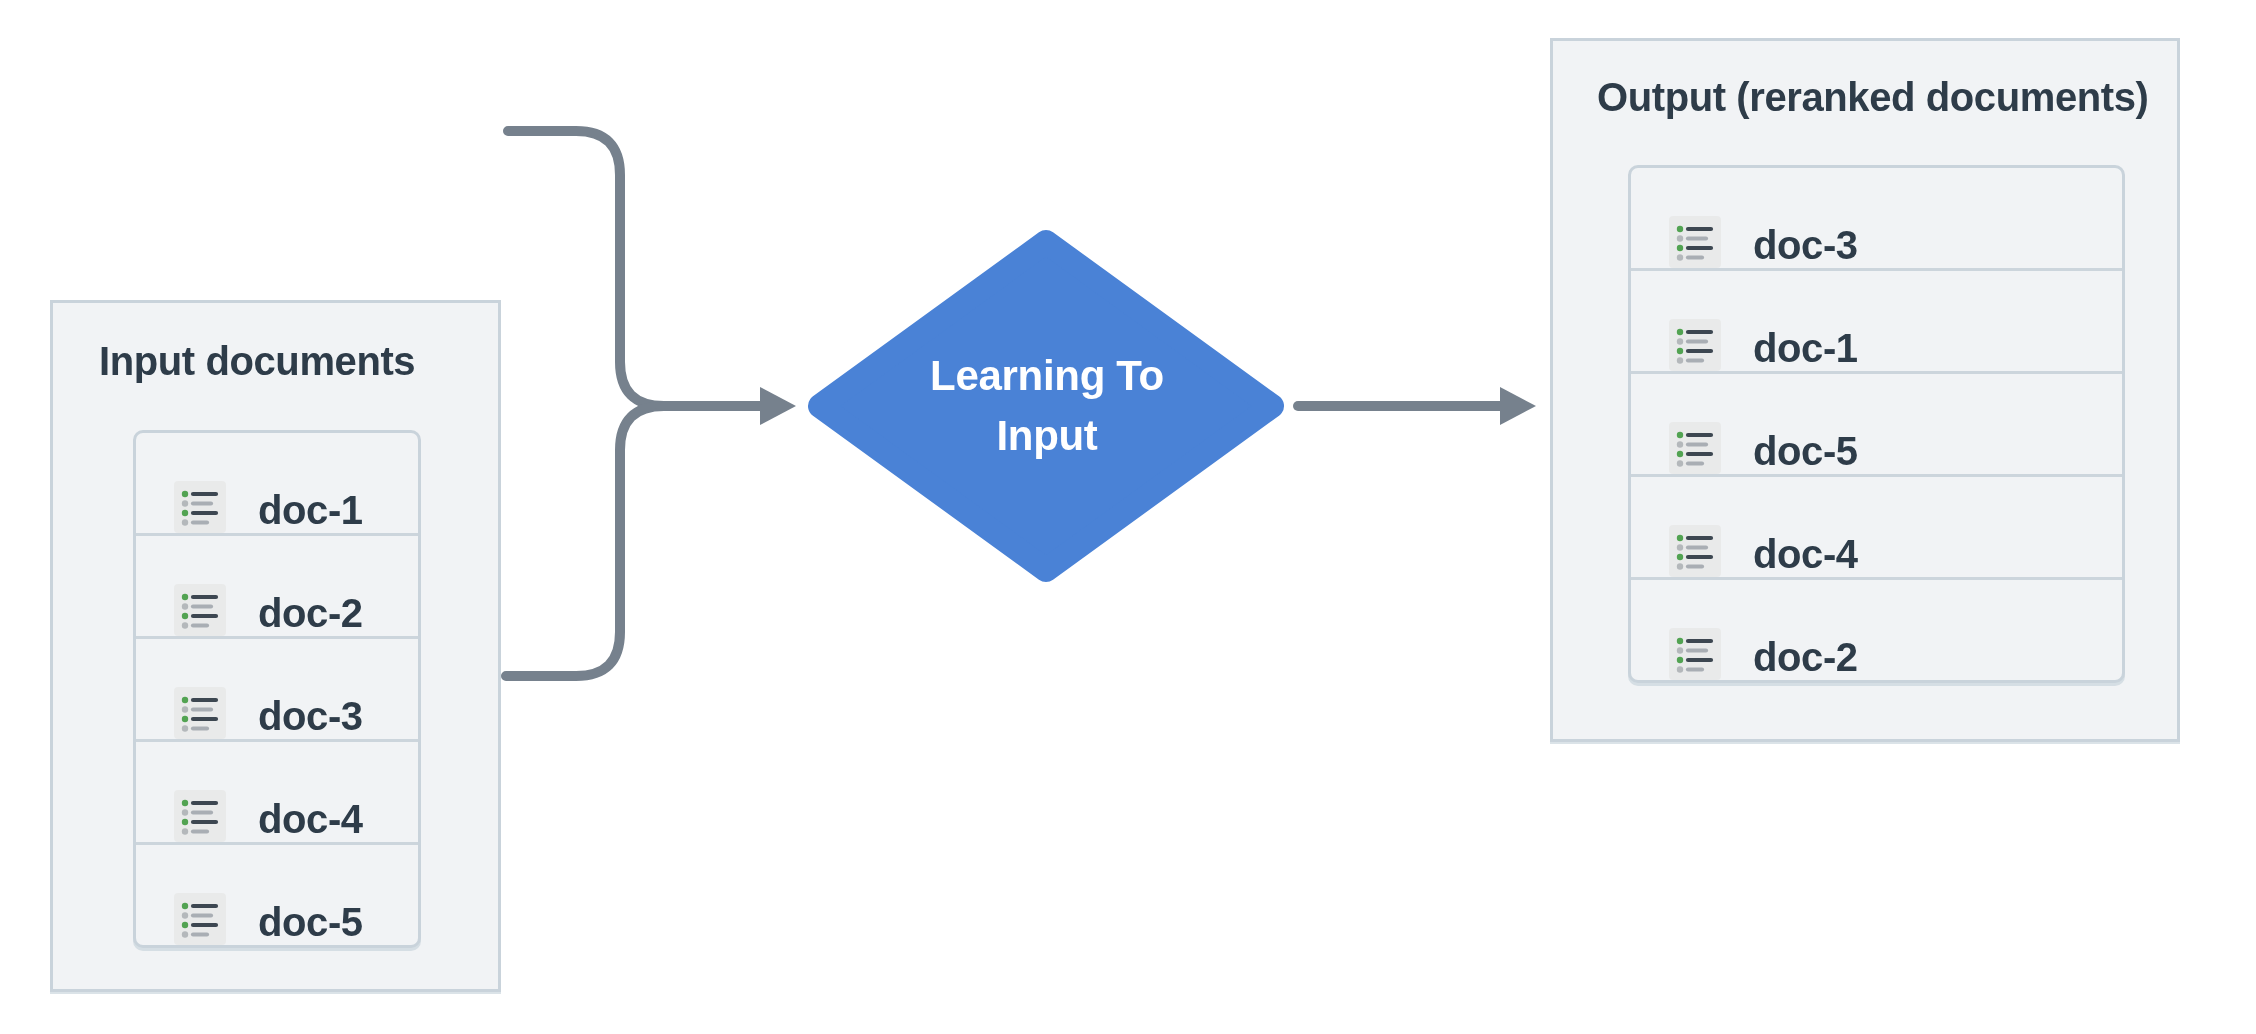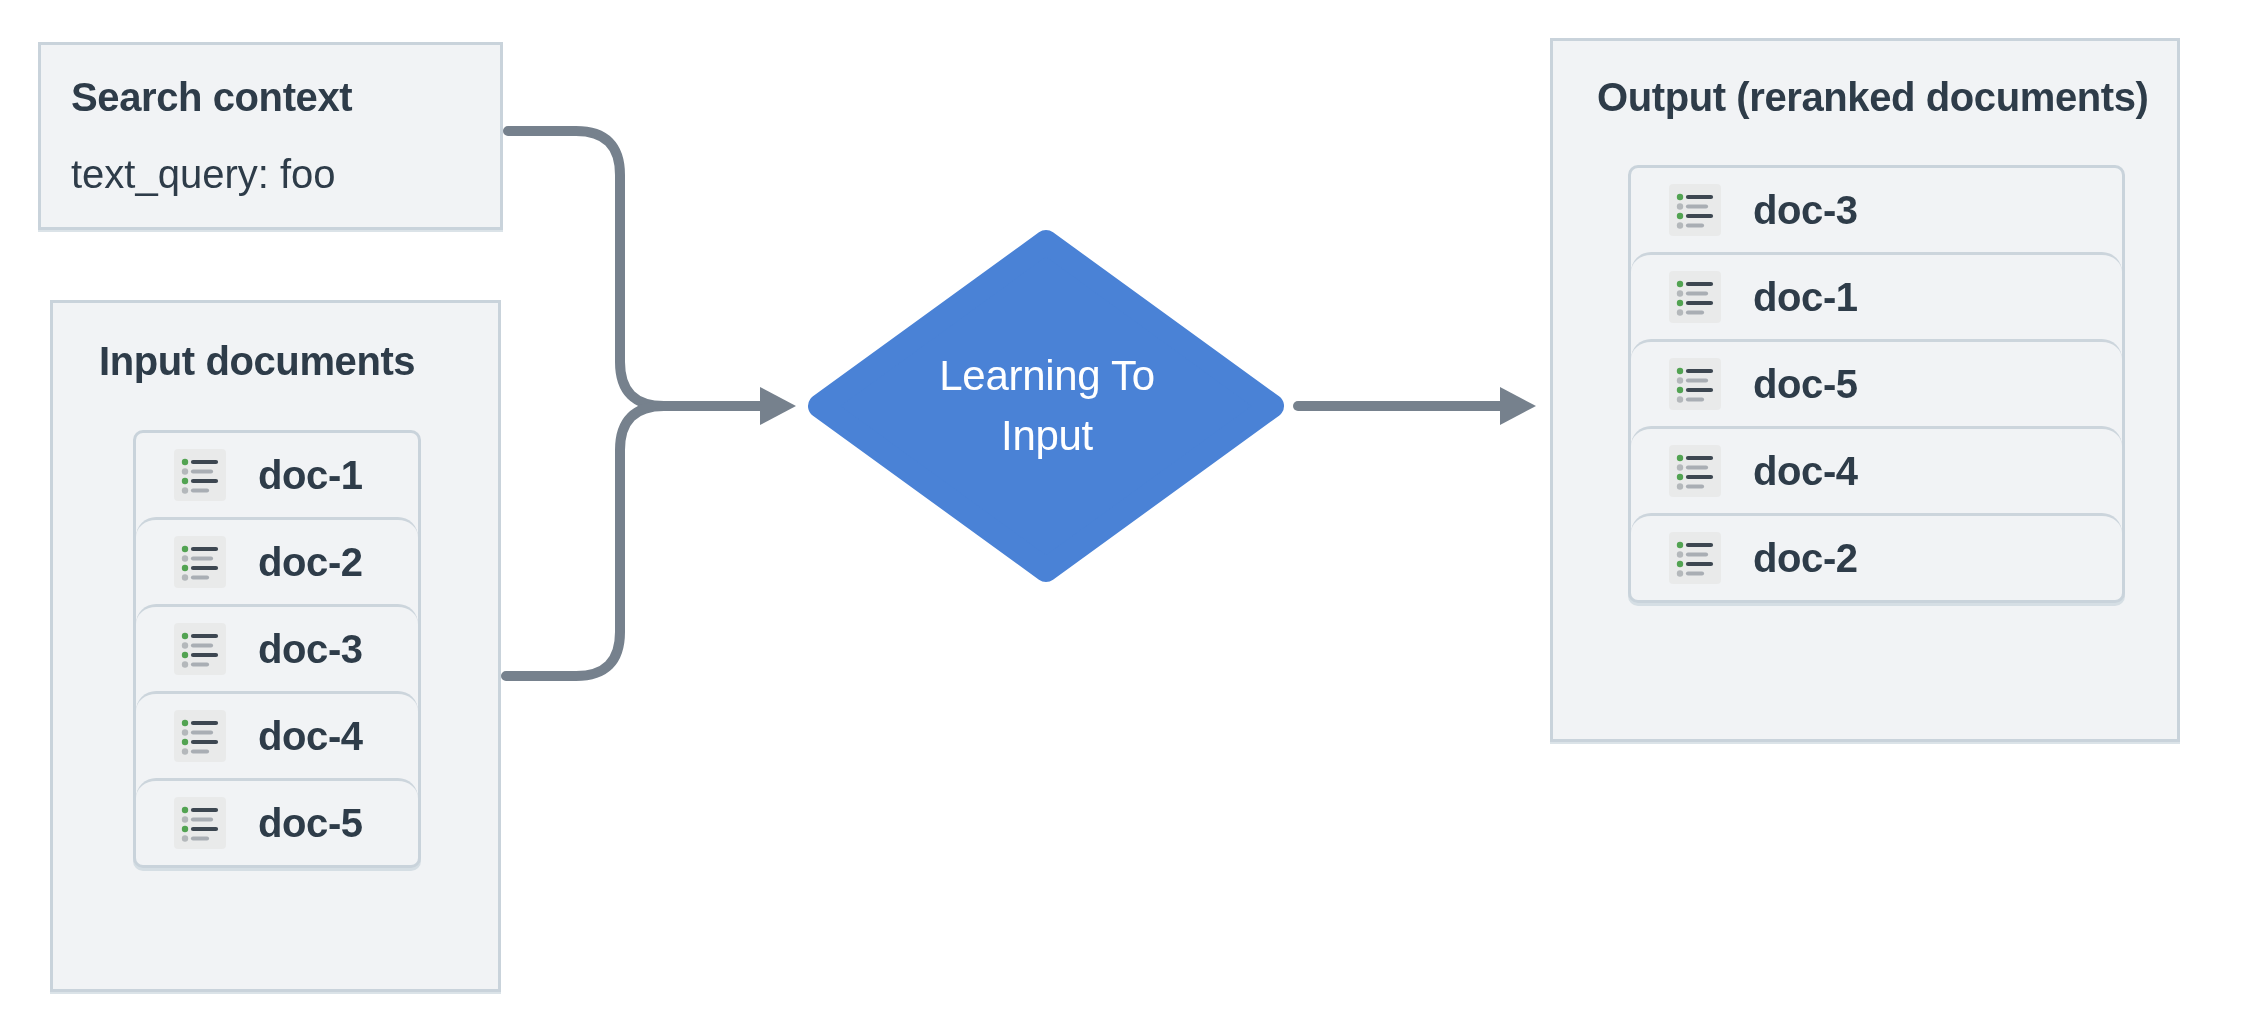--- a/index.html
+++ b/index.html
@@ -49,25 +49,24 @@
     border: 3px solid var(--box-border, #c9d3db);
     border-radius: 10px;
     background: var(--box-bg, #f1f3f5);
     box-shadow: 0 3px 0 rgba(190, 204, 214, 0.55);
     box-sizing: content-box;
   }
   .input-list  { left: 133px;  top: 430px; width: 282px; }
   .output-list { left: 1628px; top: 165px; width: 491px; }
 
   .doc-row {
-    height: 84px;
+    height: 100px;
     display: flex;
-    align-items: center;
+    align-items: flex-end;
     border-top: 3px solid var(--row-separator, #ccd5dc);
-    border-radius: 20px;
   }
   .doc-row:first-of-type { border-top: none; }
 
   .doc-icon {
     width: 52px;
     height: 52px;
     margin-left: 38px;
     border-radius: 4px;
     background: var(--icon-bg, #e9eaea);
     flex: 0 0 auto;
@@ -87,21 +86,21 @@
   .diamond-label {
     position: absolute;
     left: 810px; top: 230px;
     width: 474px; height: 352px;
     display: flex;
     flex-direction: column;
     align-items: center;
     justify-content: center;
     text-align: center;
     font-size: 42px;
-    font-weight: 400;
+    font-weight: 700;
     line-height: 60px;
     color: var(--diamond-text, #ffffff);
     letter-spacing: -0.3px;
   }
 </style>
 </head>
 <body>
 
 <div class="canvas">
 
@@ -110,24 +109,20 @@
       <path d="M 508 131 H 576 Q 620 131 620 175 V 362 Q 620 406 664 406"></path>
       <path d="M 506 676 H 576 Q 620 676 620 632 V 450 Q 620 406 664 406"></path>
       <path d="M 660 406 H 762"></path>
       <path d="M 1298 406 H 1500"></path>
     </g>
     <polygon points="760,387 796,406 760,425" fill="var(--connector-gray, #76818d)"></polygon>
     <polygon points="1500,387 1536,406 1500,425" fill="var(--connector-gray, #76818d)"></polygon>
     <polygon points="1046,242 1272,406 1046,570 820,406" fill="var(--accent-blue, #4a82d6)" stroke="var(--accent-blue, #4a82d6)" stroke-width="24" stroke-linejoin="round"></polygon>
   </svg>
 
-  <div class="box search-box">
-    <div class="box-title">Search context</div>
-    <div class="box-text">text_query: foo</div>
-  </div>
 
   <div class="box input-box">
     <div class="box-title">Input documents</div>
   </div>
   <div class="doc-list input-list">
 
       <div class="doc-row">
         <span class="doc-icon">
           <svg width="52" height="52" viewBox="0 0 52 52" aria-hidden="true">
             <circle cx="11" cy="13" r="3.2" fill="var(--icon-dot-green, #52a352)"></circle>

